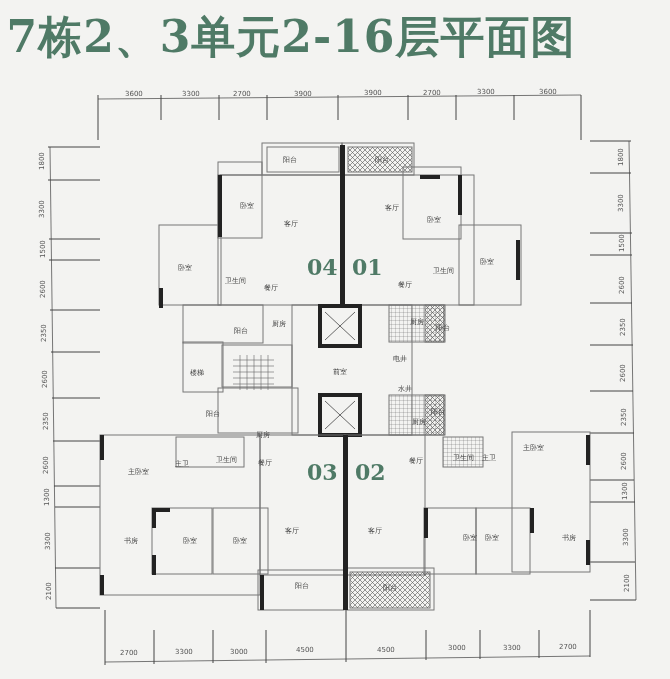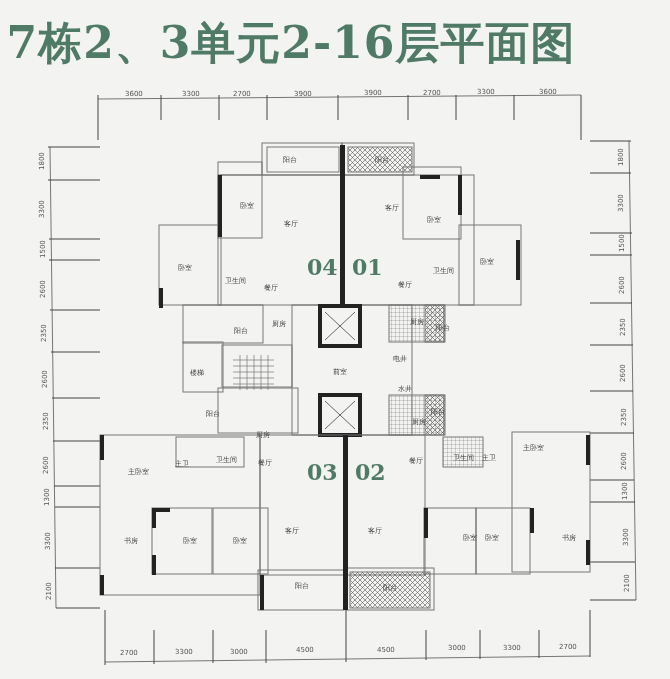--- a/index.html
+++ b/index.html
@@ -1,17 +1,17 @@
 <!DOCTYPE html>
 <html><head>
 <meta charset="utf-8">
 <style>
   html,body{margin:0;padding:0;}
   body{width:670px;height:679px;background:#f3f3f1;position:relative;overflow:hidden;font-family:"DejaVu Serif",serif;}
-  .title{position:absolute;left:0;top:14px;width:582px;text-align:center;font-family:"DejaVu Serif",serif;font-weight:bold;font-size:44px;color:#4f7a66;letter-spacing:1px;}
+  .title{position:absolute;left:0;top:8px;width:582px;text-align:center;font-family:"DejaVu Serif",serif;font-weight:bold;font-size:44px;color:#4f7a66;letter-spacing:1px;}
   svg{position:absolute;left:0;top:0;}
   .dim{font-family:"DejaVu Sans",sans-serif;font-size:7px;fill:#555;}
   .room{font-family:"DejaVu Sans",sans-serif;font-size:7px;fill:#444;}
   .unit{font-family:"DejaVu Serif",serif;font-size:22px;fill:#4f7a66;font-weight:bold;}
   .wall{fill:#222;}
   .thin{stroke:#777;stroke-width:1;fill:none;}
   .line{stroke:#555;stroke-width:0.8;fill:none;}
 </style>
 </head>
 <body>

